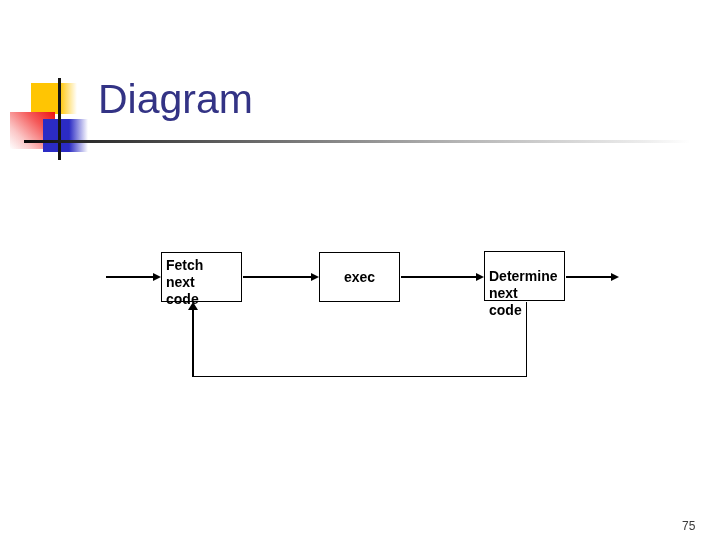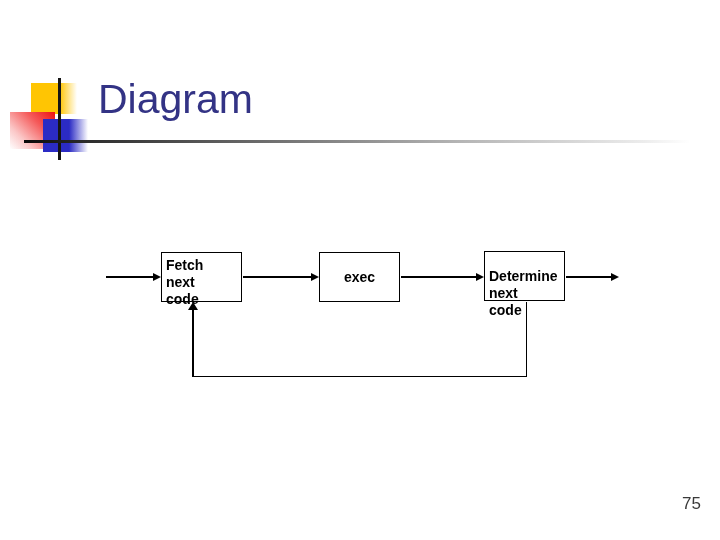--- a/index.html
+++ b/index.html
@@ -88,22 +88,22 @@
   }
   .loop-up-head {
     position: absolute; left: 188px; top: 302px;
     width: 0; height: 0;
     border-bottom: 8px solid #000000;
     border-left: 5px solid transparent;
     border-right: 5px solid transparent;
   }
 
   .page-number {
-    position: absolute; left: 682px; top: 495px;
-    font-size: 17px; line-height: 1; color: #3a3a3a;
+    position: absolute; left: 682px; top: 520px;
+    font-size: 12px; line-height: 1; color: #3a3a3a;
   }
 </style>
 </head>
 <body>
 
 <div class="slide">
 
   <div class="sq sq-yellow"></div>
   <div class="sq sq-red"></div>
   <div class="sq sq-blue"></div>

